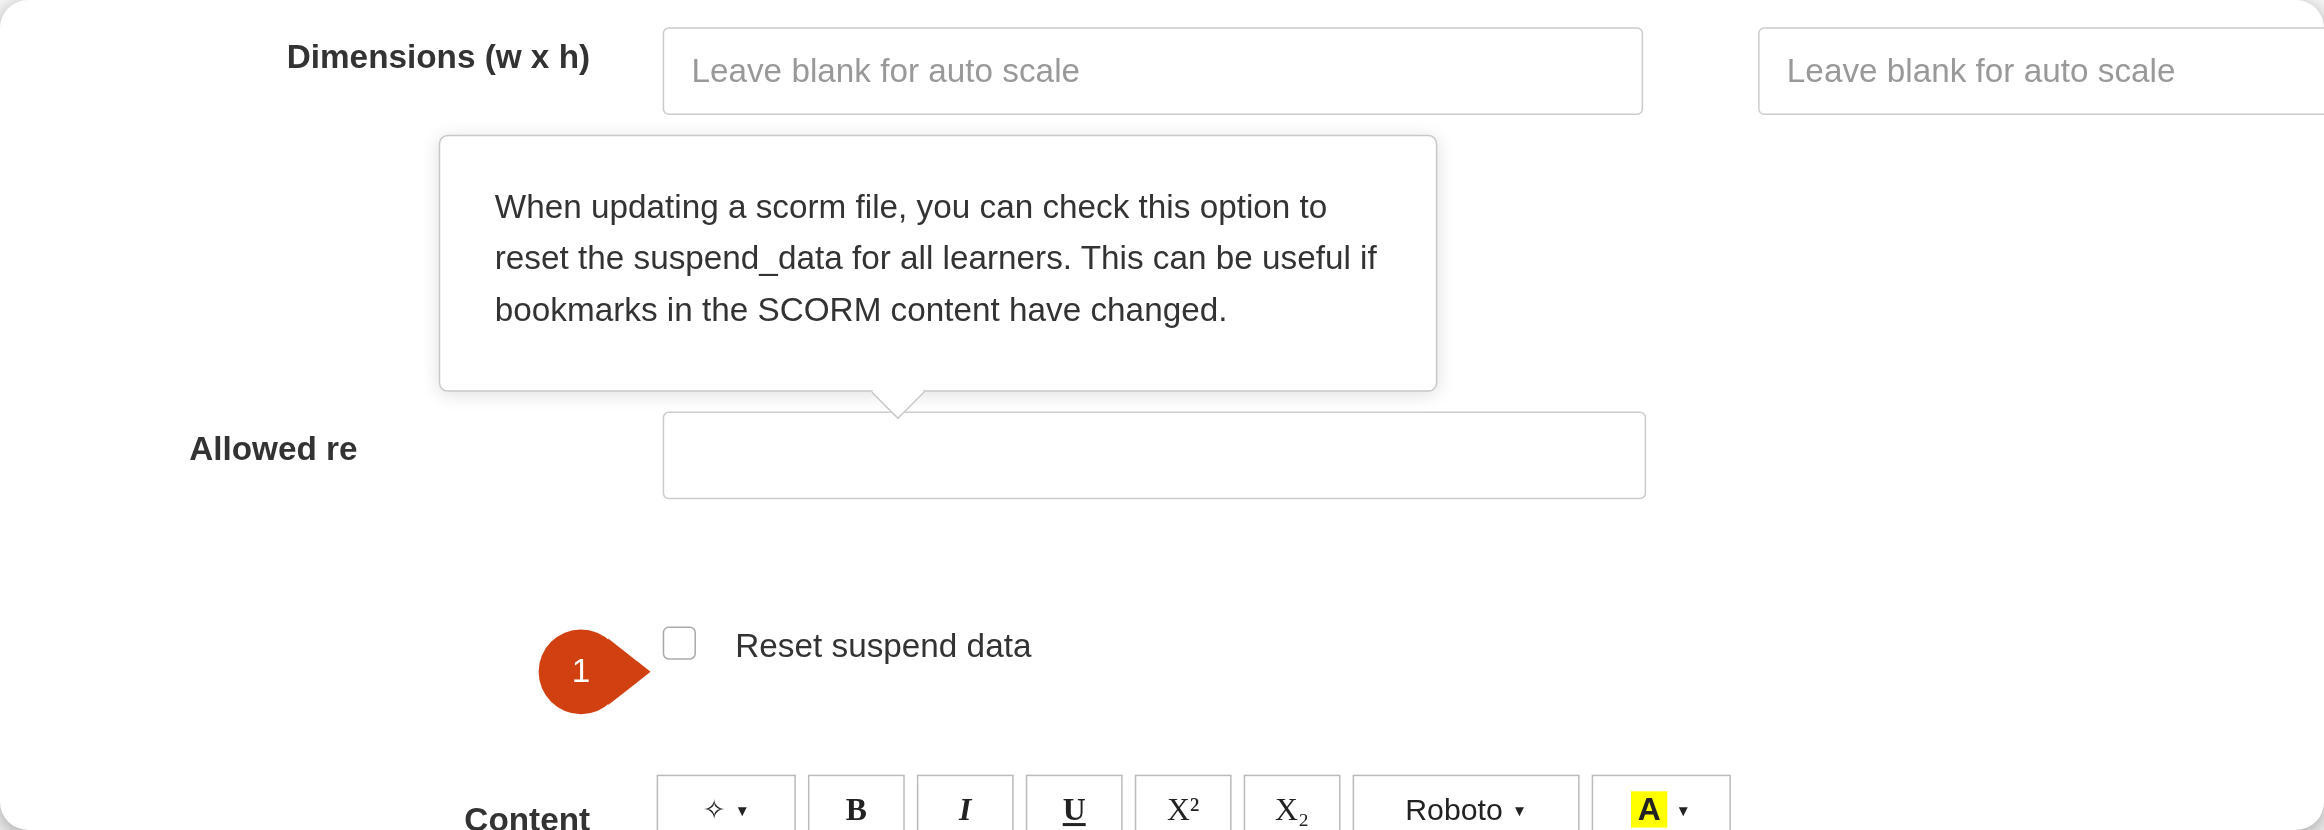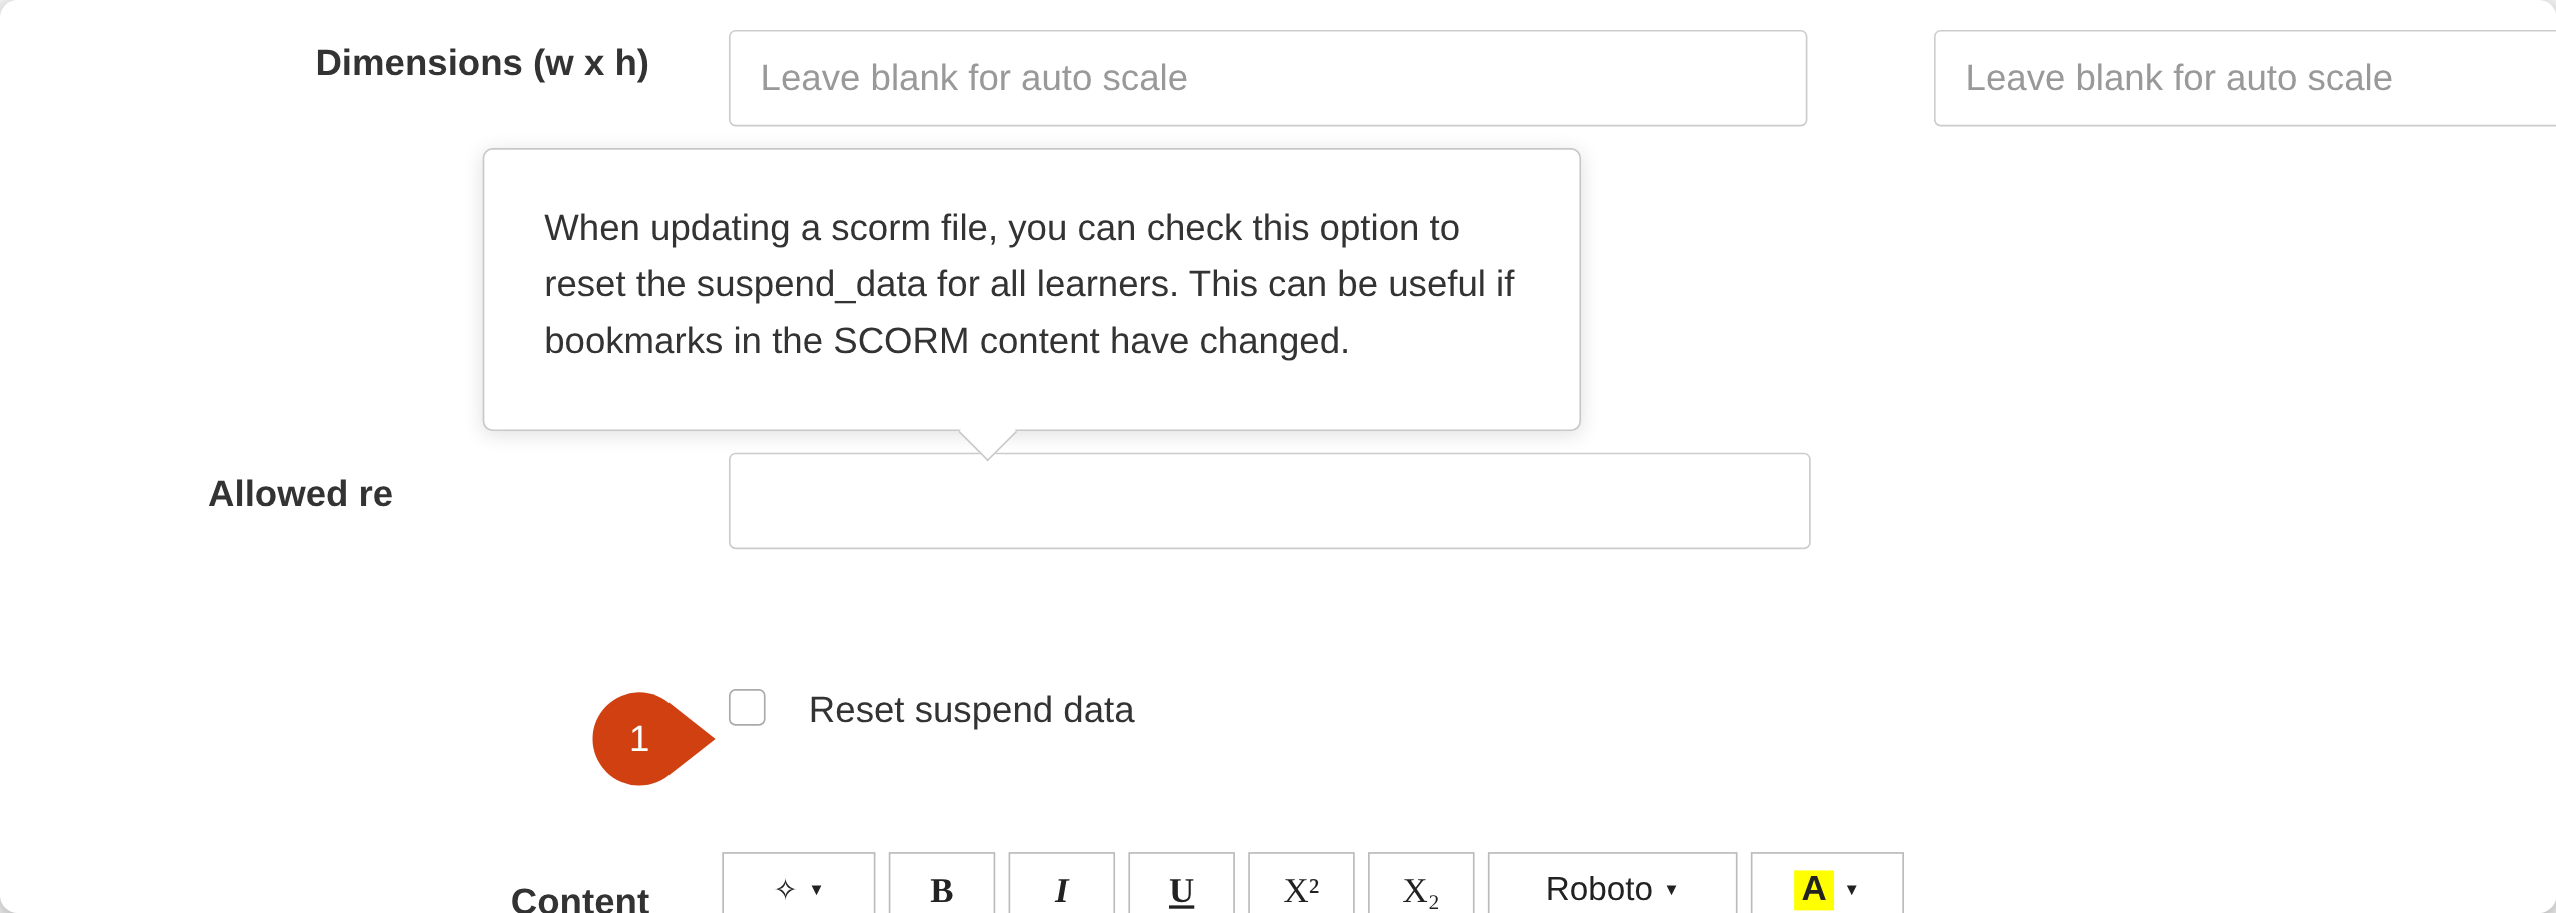--- a/index.html
+++ b/index.html
@@ -8,21 +8,21 @@
     padding: 0;
     font-family: "Helvetica Neue", Helvetica, Arial, sans-serif;
     background: #fff;
     color: #333;
   }
   .canvas {
     position: relative;
     width: 2324px;
     height: 830px;
     overflow: hidden;
-    border-radius: 16px;
+    border-radius: 28px;
     box-shadow: 0 6px 30px rgba(0,0,0,0.45);
     background: #fff;
   }
   .inner {
     position: relative;
     width: 1536px;
     height: 548px;
     transform: scale(1.513);
     transform-origin: top left;
   }

